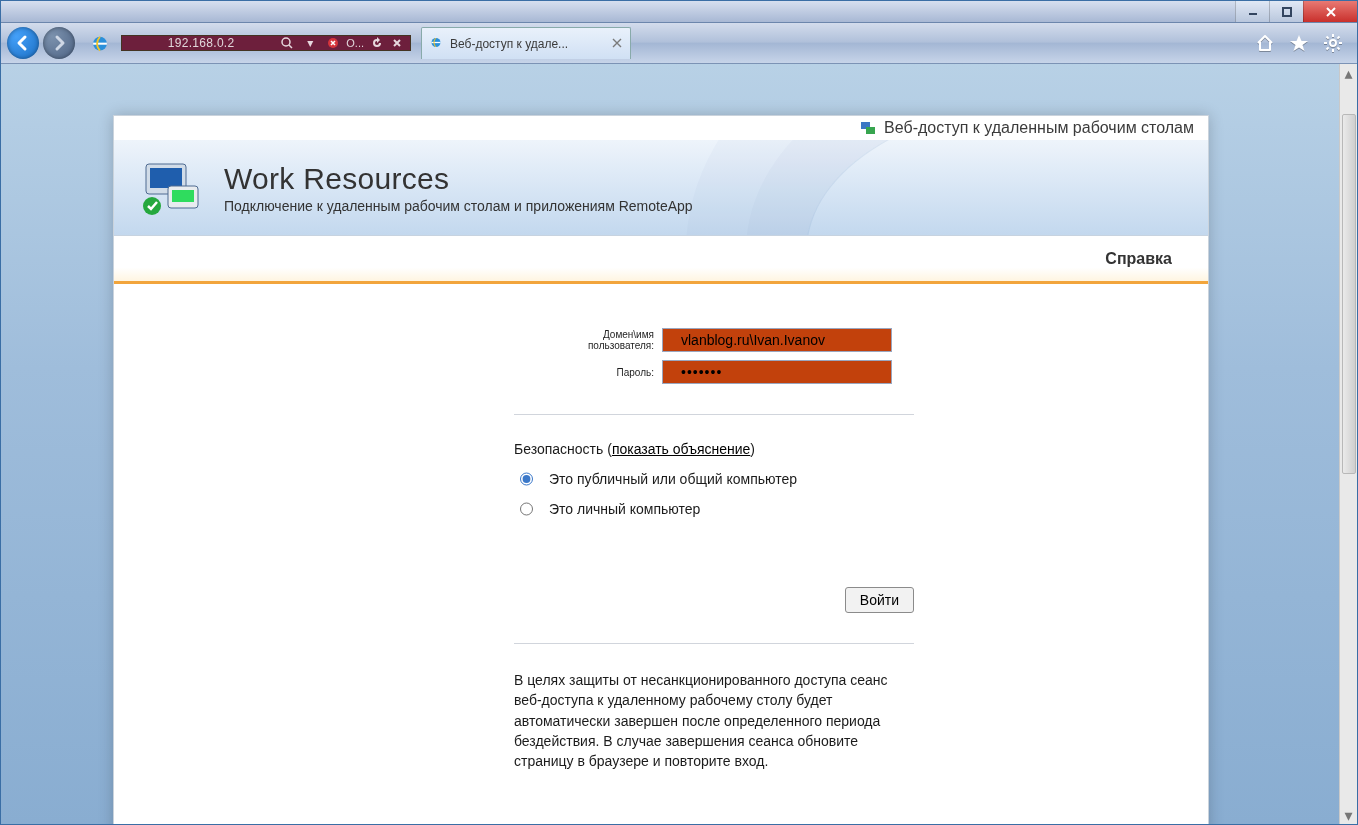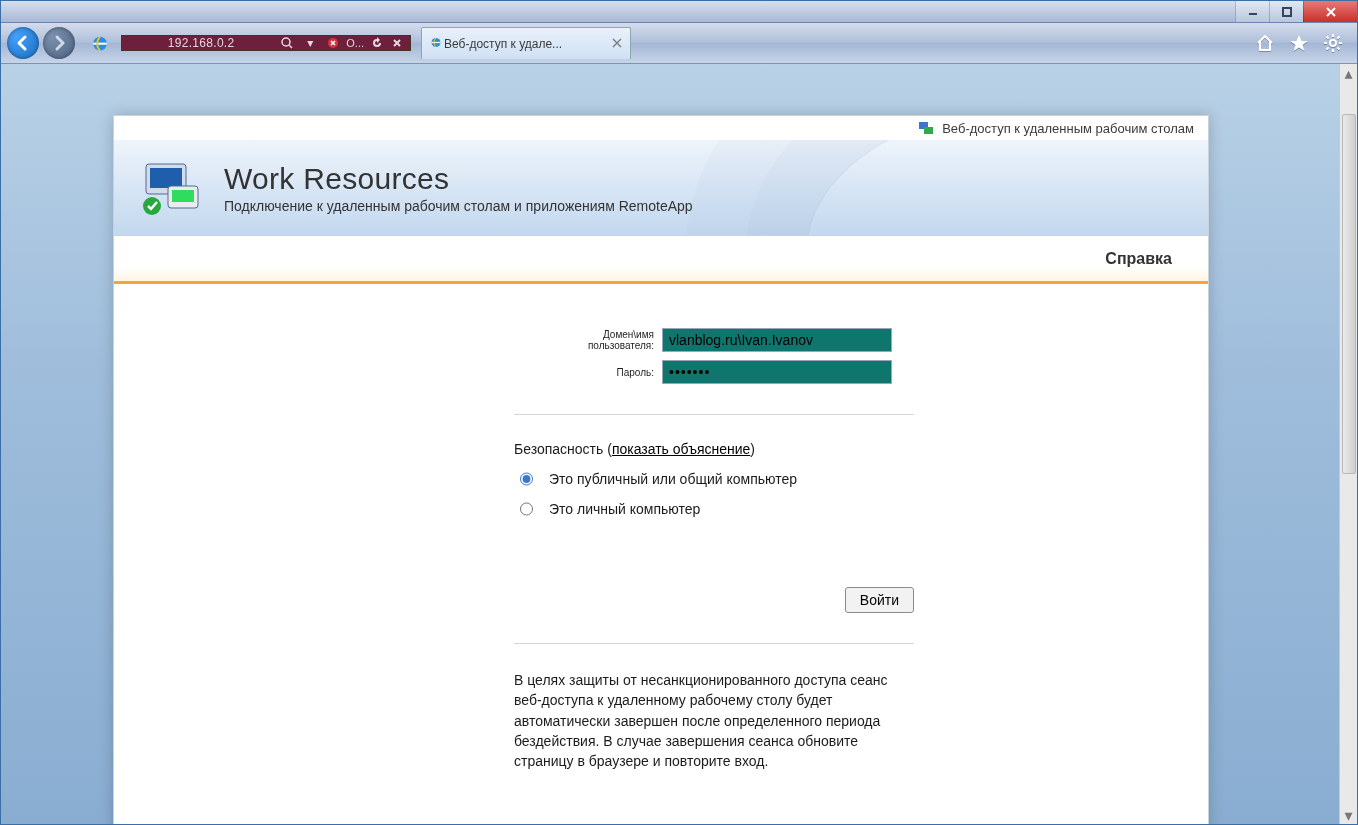--- a/index.html
+++ b/index.html
@@ -21,51 +21,51 @@
   .nav-back { background: radial-gradient(circle at 30% 30%, #44a0f9, #1b6ec2); box-shadow: inset 0 0 4px rgba(0,0,0,0.4); }
   .nav-fwd  { background: radial-gradient(circle at 30% 30%, #7b91ad, #4d6384); box-shadow: inset 0 0 4px rgba(0,0,0,0.4); }
   .nav-btn svg { display:block; }
 
   .ie-logo { width: 22px; height: 22px; margin: 0 6px 0 10px; }
   .address-box { width: 290px; background: #6d1f3c; display: flex; align-items: center; color: #e0d6da; font-size: 12px; padding: 0 6px; gap: 6px; border: 1px solid #432; }
   .address-box .url-text { flex: 1; text-align: center; letter-spacing: .3px; }
   .addr-icon { width: 14px; height: 14px; display:flex; align-items:center; justify-content:center; }
   .addr-sep { width: 20px; display:flex; align-items:center; justify-content:center; }
 
-  .tab { position: relative; margin-left: 6px; min-width: 210px; height: 32px; background: linear-gradient(to bottom,#e9f1fb 0%, #d0e0f4 100%); border: 1px solid #8aa; border-bottom: none; border-radius: 2px 2px 0 0; display:flex; align-items:center; padding: 0 6px; gap: 0; font-size: 12px; color: #3b3b3b; cursor:pointer; }
+  .tab { position: relative; margin-left: 6px; min-width: 210px; height: 32px; background: linear-gradient(to bottom,#e9f1fb 0%, #d0e0f4 100%); border: 1px solid #8aa; border-bottom: none; border-radius: 2px 2px 0 0; display:flex; align-items:center; padding: 0 6px; gap: 6px; font-size: 12px; color: #3b3b3b; cursor:pointer; }
   .tab .tab-close { position:absolute; right:6px; top:8px; width:14px; height:14px; display:flex; align-items:center; justify-content:center; color:#666; cursor:pointer; }
 
   .toolbar-right { margin-left: auto; display:flex; gap: 14px; padding-right: 8px; }
   .chrome-icon { width: 20px; height: 20px; color: #fff; display:flex; align-items:center; justify-content:center; cursor:pointer; filter: drop-shadow(0 1px 0 rgba(0,0,0,.3)); }
 
   
   .viewport { flex: 1; background: linear-gradient(to bottom,#b8d1e6 0%, #9fbddb 40%, #89add1 100%); position:relative; overflow:hidden; }
   .scrollbar { position:absolute; right:0; top:0; width:18px; height:100%; background:#e9e9e9; border-left:1px solid #c9c9c9; }
   .scroll-up, .scroll-down { height:18px; display:flex; align-items:center; justify-content:center; color:#777; cursor:pointer; }
   .scroll-thumb { position:absolute; left:2px; width:14px; top:50px; height:360px; background: linear-gradient(to right,#eaeaea,#cfcfcf); border:1px solid #b8b8b8; border-radius:2px; cursor:pointer; }
 
   
   .page { position:absolute; left:112px; top:51px; width:1096px; height:720px; background:#ffffff; box-shadow: 0 0 14px rgba(0,0,0,0.2); border:1px solid #cad3dc; overflow:hidden; }
-  .page-top-strip { height:24px; background:#fff; display:flex; justify-content:flex-end; align-items:center; padding: 0 14px; gap:8px; color:#3b3b3b; font-size:13px; }
+  .page-top-strip { height:24px; background:#fff; display:flex; justify-content:flex-end; align-items:center; padding: 0 14px; gap:8px; color:#3b3b3b; font-size:16px; }
   .rdweb-icon-small { width:16px; height:16px; display:inline-block; }
 
   .banner { height: 96px; background: linear-gradient(to bottom,#eef4fb 0%,#d8e6f5 50%,#c3d8ee 100%); display:flex; align-items:center; padding-left: 28px; gap:18px; border-bottom:1px solid #c7d3e0; position:relative; overflow:hidden; }
   .banner::after { content:""; position:absolute; right:-100px; top:-40px; width:500px; height:300px; border-radius:50%; border:1px solid rgba(100,140,190,.15); box-shadow: 0 0 0 60px rgba(100,140,190,.04), 0 0 0 120px rgba(100,140,190,.04); }
   .banner-icon { width:64px; height:64px; flex-shrink:0; }
   .banner-text h1 { margin:0; font-size:30px; font-weight:400; color:#333; letter-spacing:.3px; }
   .banner-text p  { margin:2px 0 0; font-size:14px; color:#333; }
 
   .help-strip { height: 48px; display:flex; justify-content:flex-end; align-items:center; padding: 12px 36px; border-bottom: 3px solid #f2a53c; background: linear-gradient(to bottom, #ffffff 0%, #ffffff 70%, #fff5e1 100%); }
   .help-strip a { color:#333; font-weight:700; font-size:16px; text-decoration:none; cursor:pointer; }
 
   .content { padding: 44px 36px 0 36px; }
   .form-table { width: 466px; margin: 0 auto 0 364px; }
   .form-row { display:flex; align-items:center; margin-bottom: 8px; }
   .form-row .lbl { width: 148px; text-align:right; font-size:10px; color:#1e1e1e; padding-right: 8px; }
-  .form-row input.text { width: 230px; height: 24px; border: 1px solid #9aa6bf; background:#0f766e; padding: 2px 6px; font-size: 14px; font-family: inherit; }
+  .form-row input.text { width: 230px; height: 24px; border: 1px solid #9aa6bf; background:#c2410c; padding: 2px 18px; font-size: 14px; font-family: inherit; }
   .form-row input.text.pw { font-family: Verdana, sans-serif; letter-spacing: 1px; }
   .divider { border-top:1px solid #d1d5dc; margin: 30px auto 26px 364px; width: 400px; }
 
   .security { margin: 0 0 0 364px; font-size:14px; color:#1b1b1b; }
   .security a { color:#000000; text-decoration: underline; }
   .security .radio-row { display:flex; gap: 12px; margin-top: 14px; }
   .security .radio-row.indent2 { margin-top: 14px; }
   .security input[type=radio] { margin: 0 4px 0 6px; accent-color: #3b78c9; }
 
   .submit-row { margin: 70px 0 0 364px; width: 400px; display:flex; justify-content:flex-end; }

